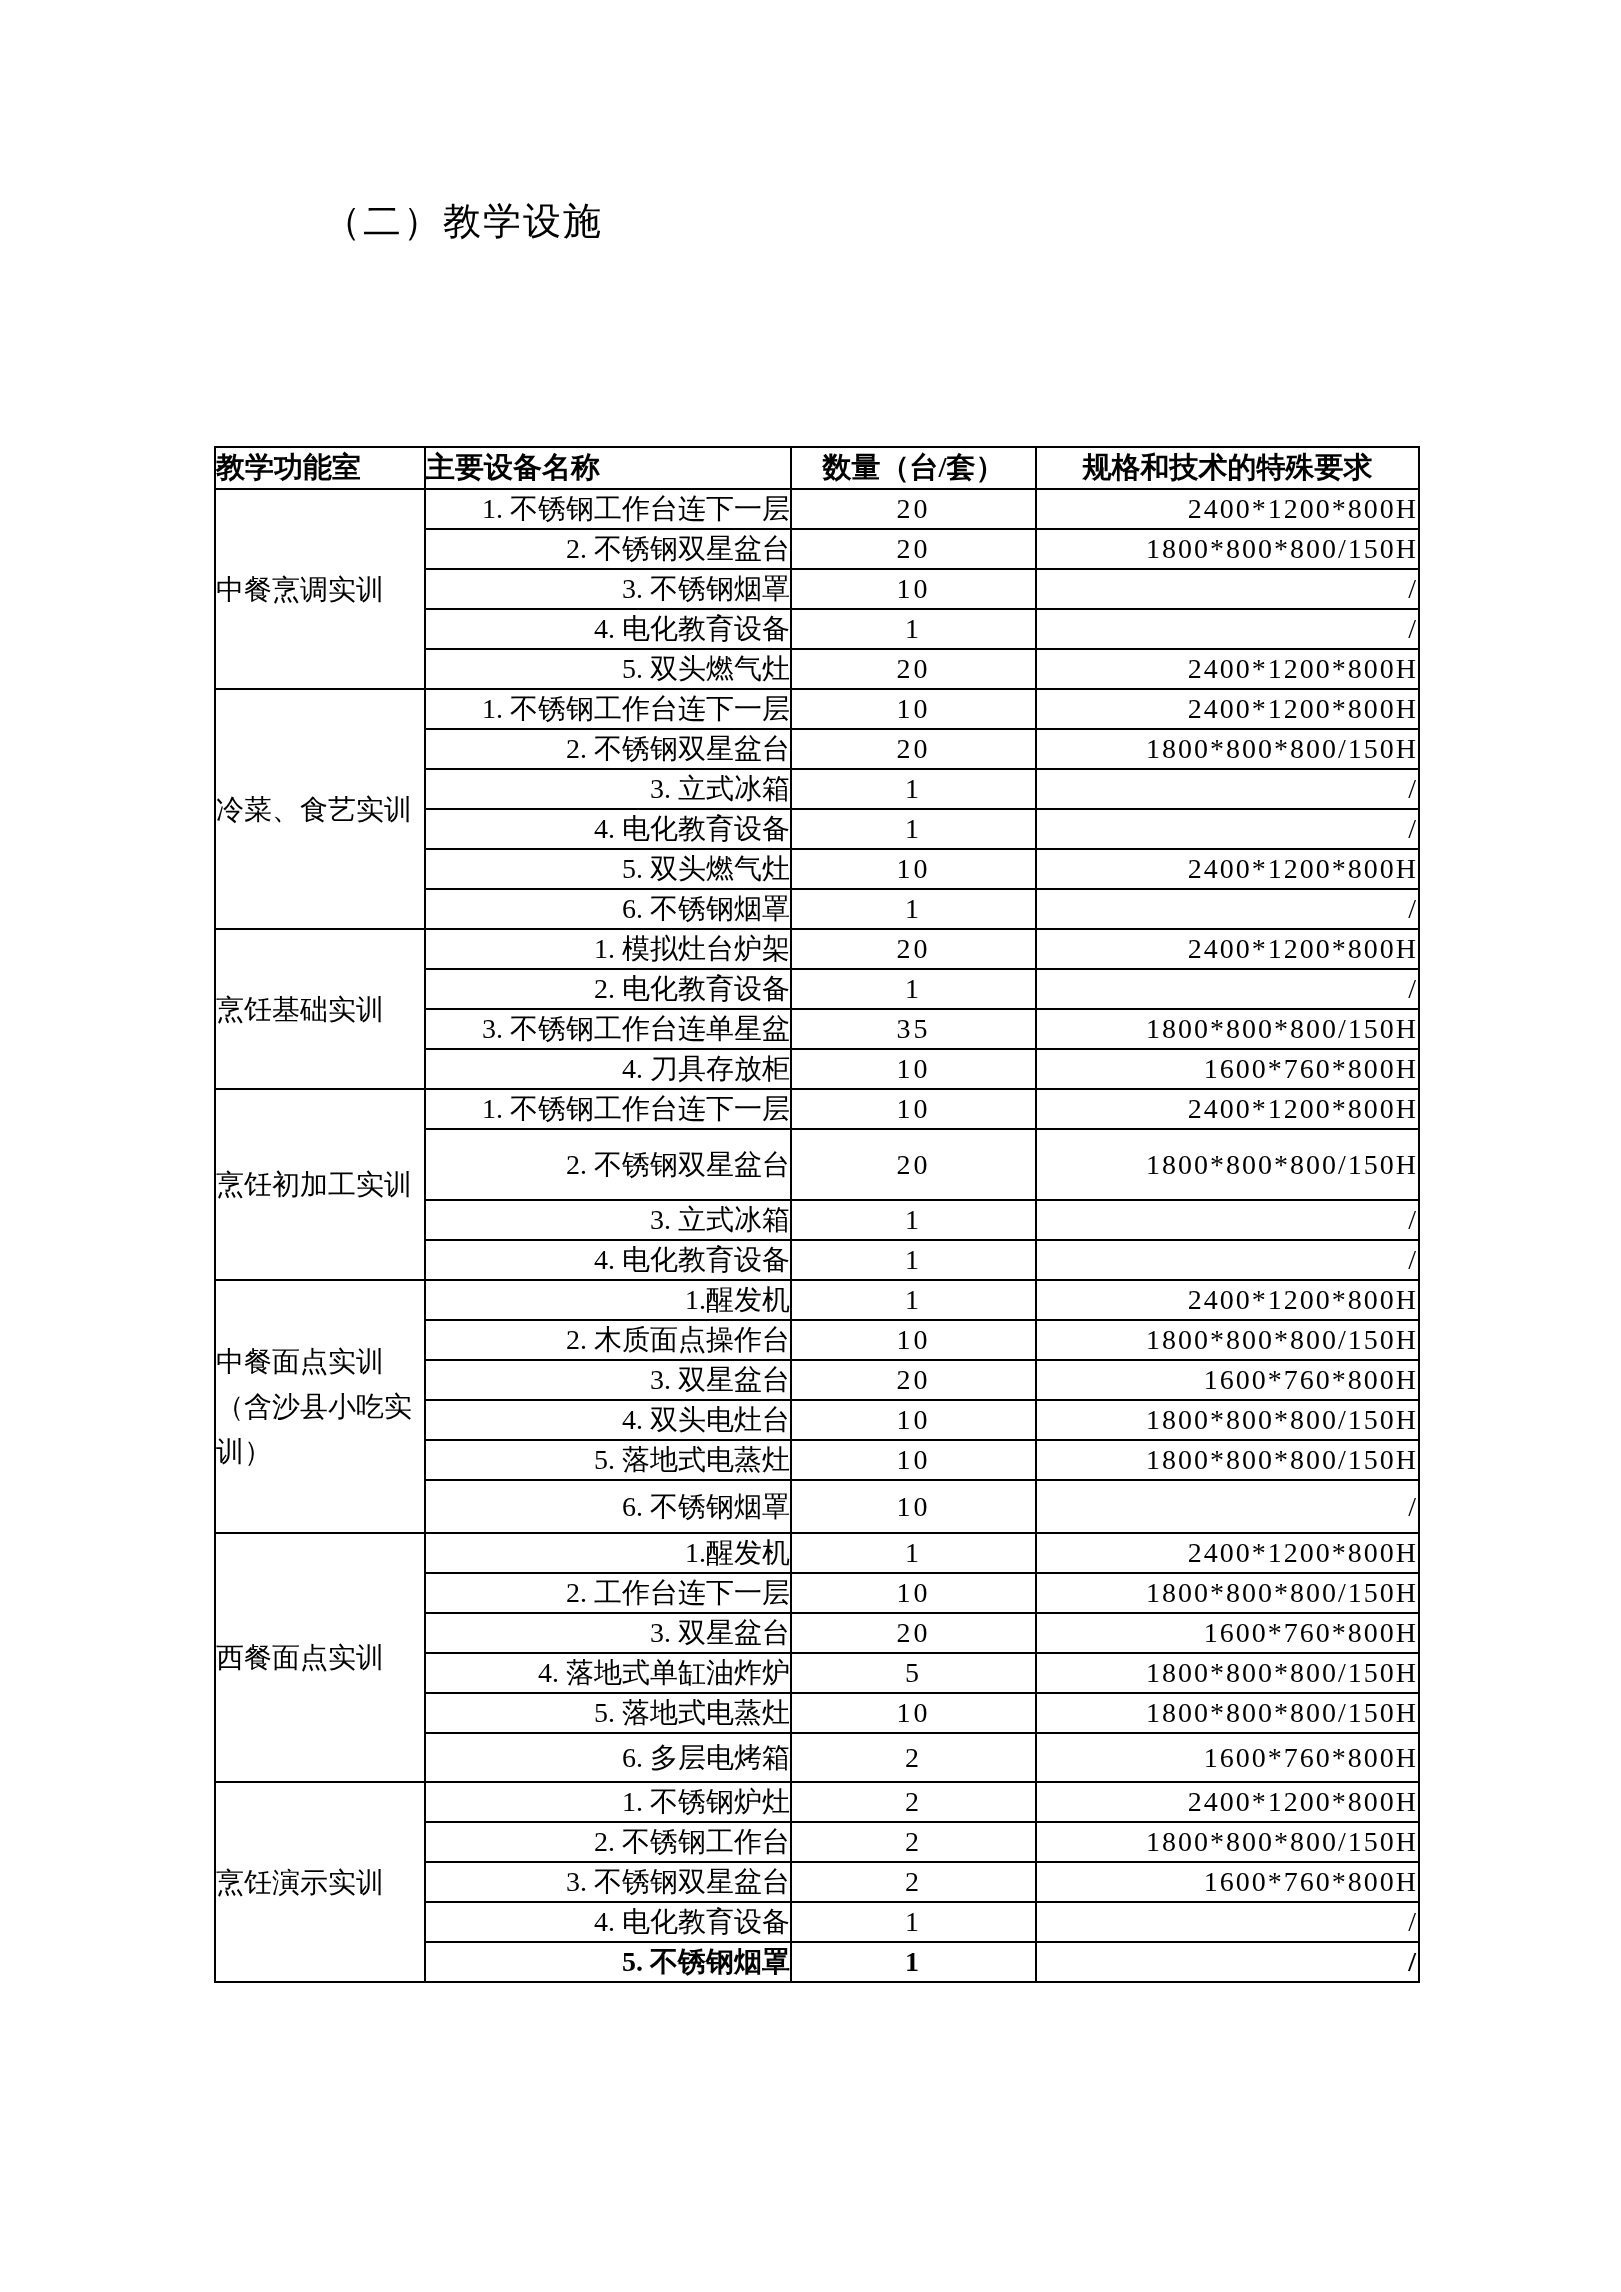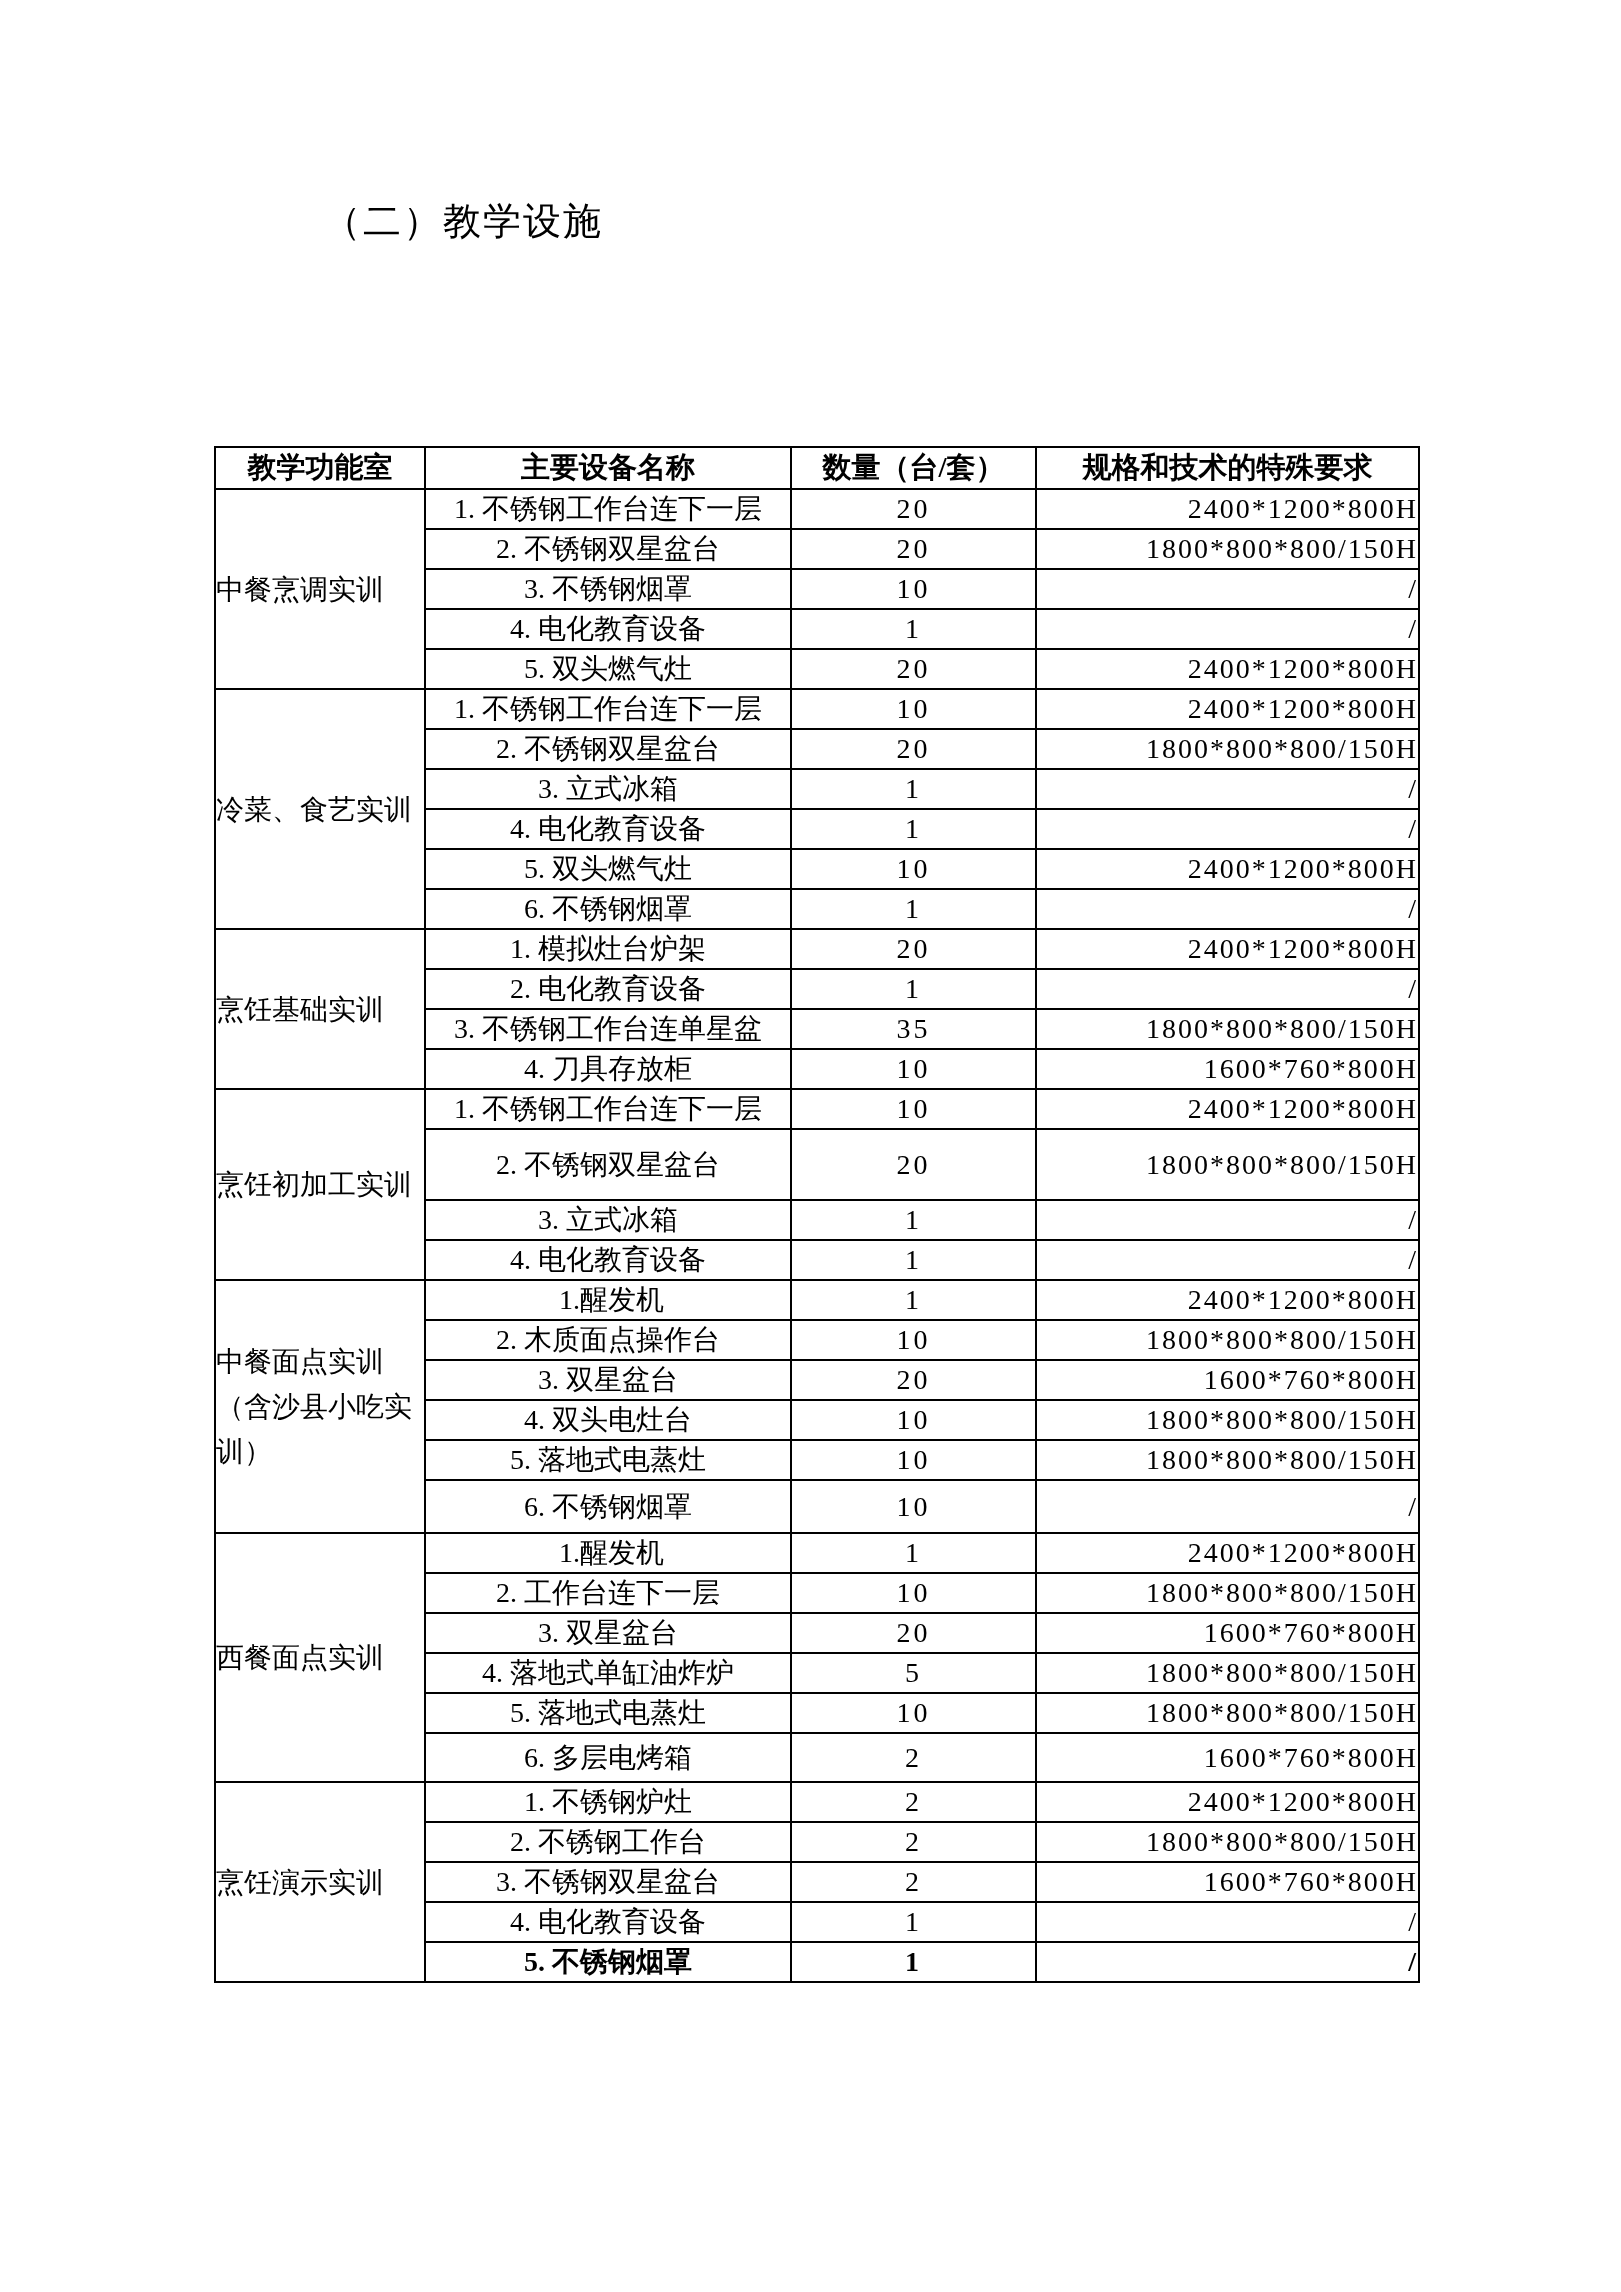--- a/index.html
+++ b/index.html
@@ -22,27 +22,27 @@
     position:absolute; left:214px; top:446px;
     border-collapse:collapse; table-layout:fixed; width:1204px;
     font-size:28px;
   }
   table.equip th, table.equip td {
     border:2px solid #000000; padding:0; overflow:hidden;
   }
   table.equip { border:2.9px solid #000000; }
   thead tr { height:41px; }
   th { font-weight:bold; font-size:29px; }
-  th.h-left { text-align:center; padding-left:13.7px; }
+  th.h-left { text-align:left; padding-left:13.7px; }
   th.h-center { text-align:center; }
   td.room {
     text-align:left; padding:0 11.8px; line-height:45px; vertical-align:middle;
   }
   td.device {
-    text-align:center; padding-left:11.8px; padding-right:3.9px;
+    text-align:right; padding-left:11.8px; padding-right:3.9px;
     white-space:pre-wrap; vertical-align:middle;
   }
   td.qty { text-align:center; letter-spacing:2.9px; vertical-align:middle; }
   td.spec { text-align:right; letter-spacing:2px; vertical-align:middle; }
   .note {
     position:absolute; left:245px; top:2005px;
     font-size:37px; letter-spacing:3.9px; white-space:nowrap;
   }
   .pageno {
     position:absolute; left:0; top:2129px; width:100%;

